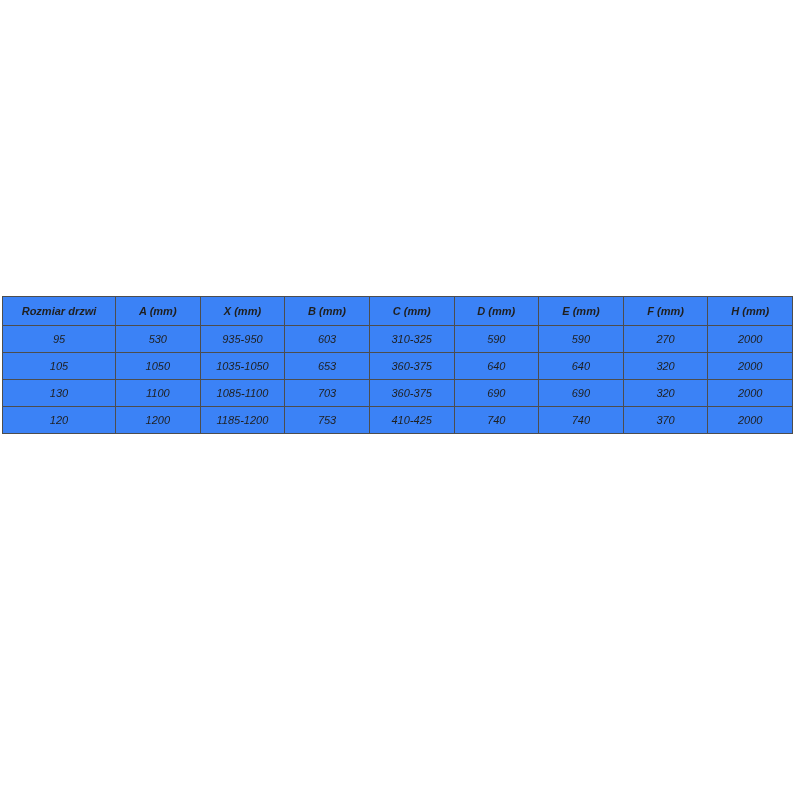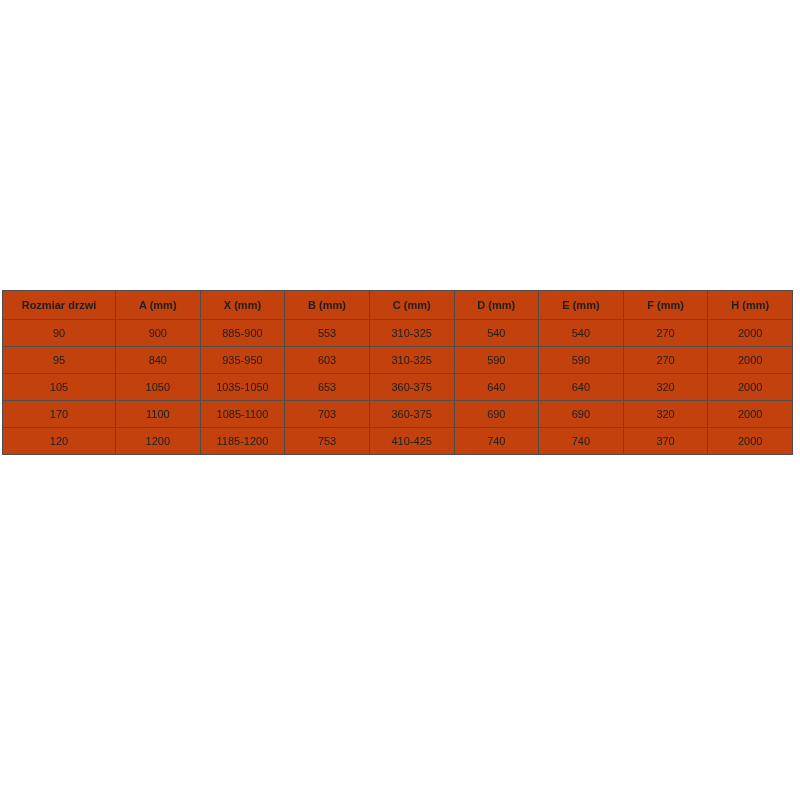--- a/index.html
+++ b/index.html
@@ -11,25 +11,26 @@
   .page {
     position: relative;
     width: 800px;
     height: 800px;
     background: #ffffff;
     overflow: hidden;
   }
   table.spec-table {
     position: absolute;
     left: 2px;
-    top: 290px;
+    top: 296px;
     width: 791px;
     border-collapse: collapse;
     table-layout: fixed;
-    background: #c2410c;
+    background: #3b82f6;
+    font-style: italic;
   }
   table.spec-table th,
   table.spec-table td {
     border: 1px solid #4d4d4d;
     text-align: center;
     vertical-align: middle;
     font-size: 11px;
     color: #1f1f1f;
     padding: 0;
     overflow: hidden;
@@ -68,54 +69,43 @@
           <th>B (mm)</th>
           <th>C (mm)</th>
           <th>D (mm)</th>
           <th>E (mm)</th>
           <th>F (mm)</th>
           <th>H (mm)</th>
         </tr>
     </thead>
     <tbody id="table-body">
         <tr>
-          <td>90</td>
-          <td>900</td>
-          <td>885-900</td>
-          <td>553</td>
-          <td>310-325</td>
-          <td>540</td>
-          <td>540</td>
-          <td>270</td>
-          <td>2000</td>
-        </tr>
-        <tr>
           <td>95</td>
-          <td>840</td>
+          <td>530</td>
           <td>935-950</td>
           <td>603</td>
           <td>310-325</td>
           <td>590</td>
           <td>590</td>
           <td>270</td>
           <td>2000</td>
         </tr>
         <tr>
           <td>105</td>
           <td>1050</td>
           <td>1035-1050</td>
           <td>653</td>
           <td>360-375</td>
           <td>640</td>
           <td>640</td>
           <td>320</td>
           <td>2000</td>
         </tr>
         <tr>
-          <td>170</td>
+          <td>130</td>
           <td>1100</td>
           <td>1085-1100</td>
           <td>703</td>
           <td>360-375</td>
           <td>690</td>
           <td>690</td>
           <td>320</td>
           <td>2000</td>
         </tr>
         <tr>

